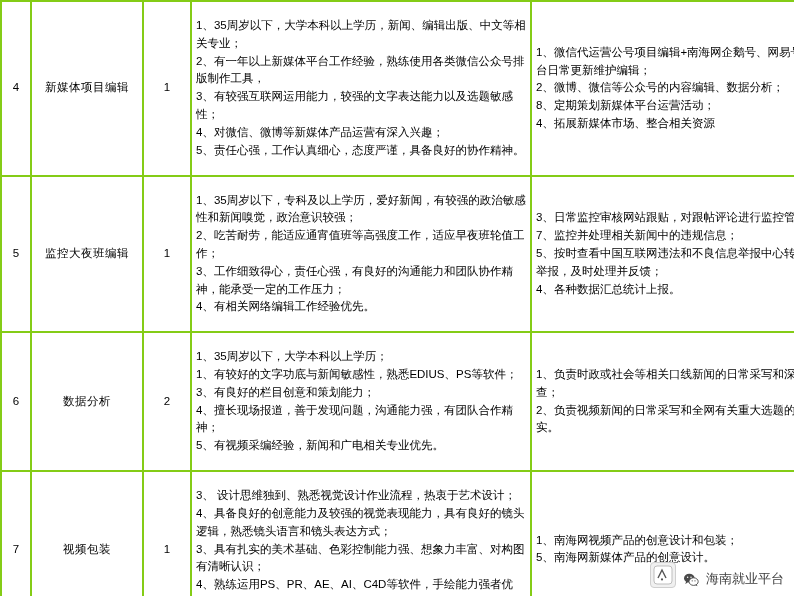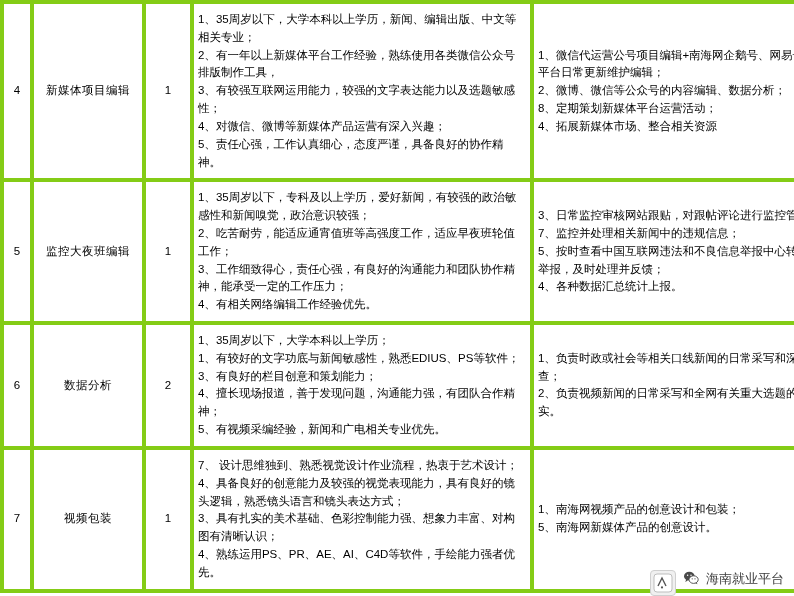--- a/index.html
+++ b/index.html
@@ -15,23 +15,23 @@
     color: #000000;
     position: relative;
     overflow: hidden;
   }
   table.job-table {
     border-collapse: collapse;
     width: 794px;
     table-layout: fixed;
   }
   table.job-table td {
-    border: 4px solid #84cc16;
+    border: 2px solid #84cc16;
     vertical-align: middle;
-    padding: 7px 4px;
+    padding: 15px 4px;
     font-size: 11.5px;
     line-height: 1.55;
   }
   td.col-no {
     width: 30px;
     text-align: center;
     vertical-align: middle;
   }
   td.col-post {
     width: 112px;
@@ -66,23 +66,23 @@
   .duty-line {
     margin: 0;
     padding: 0;
     white-space: pre-wrap;
     word-break: break-all;
   }
   
   .watermark {
     position: absolute;
     right: 10px;
-    bottom: 0;
+    bottom: 8px;
     display: flex;
-    align-items: flex-start;
+    align-items: flex-end;
     gap: 7px;
     font-size: 13px;
     color: #3a3a3a;
   }
   .wm-logo {
     width: 26px;
     height: 26px;
     border-radius: 4px;
     background: #f0f0f0;
     border: 1px solid #cfcfcf;
@@ -153,21 +153,21 @@
       <td class="col-duty">
         <p class="duty-line">1、负责时政或社会等相关口线新闻的日常采写和深度调查；</p>
         <p class="duty-line">2、负责视频新闻的日常采写和全网有关重大选题的落实。</p>
       </td>
     </tr>
     <tr>
       <td class="col-no">7</td>
       <td class="col-post">视频包装</td>
       <td class="col-count">1</td>
       <td class="col-req">
-        <p class="line">7、 设计思维独到、熟悉视觉设计作业流程，热衷于艺术设计；</p>
+        <p class="line">3、 设计思维独到、熟悉视觉设计作业流程，热衷于艺术设计；</p>
         <p class="line">4、具备良好的创意能力及较强的视觉表现能力，具有良好的镜头逻辑，熟悉镜头语言和镜头表达方式；</p>
         <p class="line">3、具有扎实的美术基础、色彩控制能力强、想象力丰富、对构图有清晰认识；</p>
         <p class="line">4、熟练运用PS、PR、AE、AI、C4D等软件，手绘能力强者优先。</p>
       </td>
       <td class="col-duty">
         <p class="duty-line">1、南海网视频产品的创意设计和包装；</p>
         <p class="duty-line">5、南海网新媒体产品的创意设计。</p>
       </td>
     </tr>
   </tbody>

